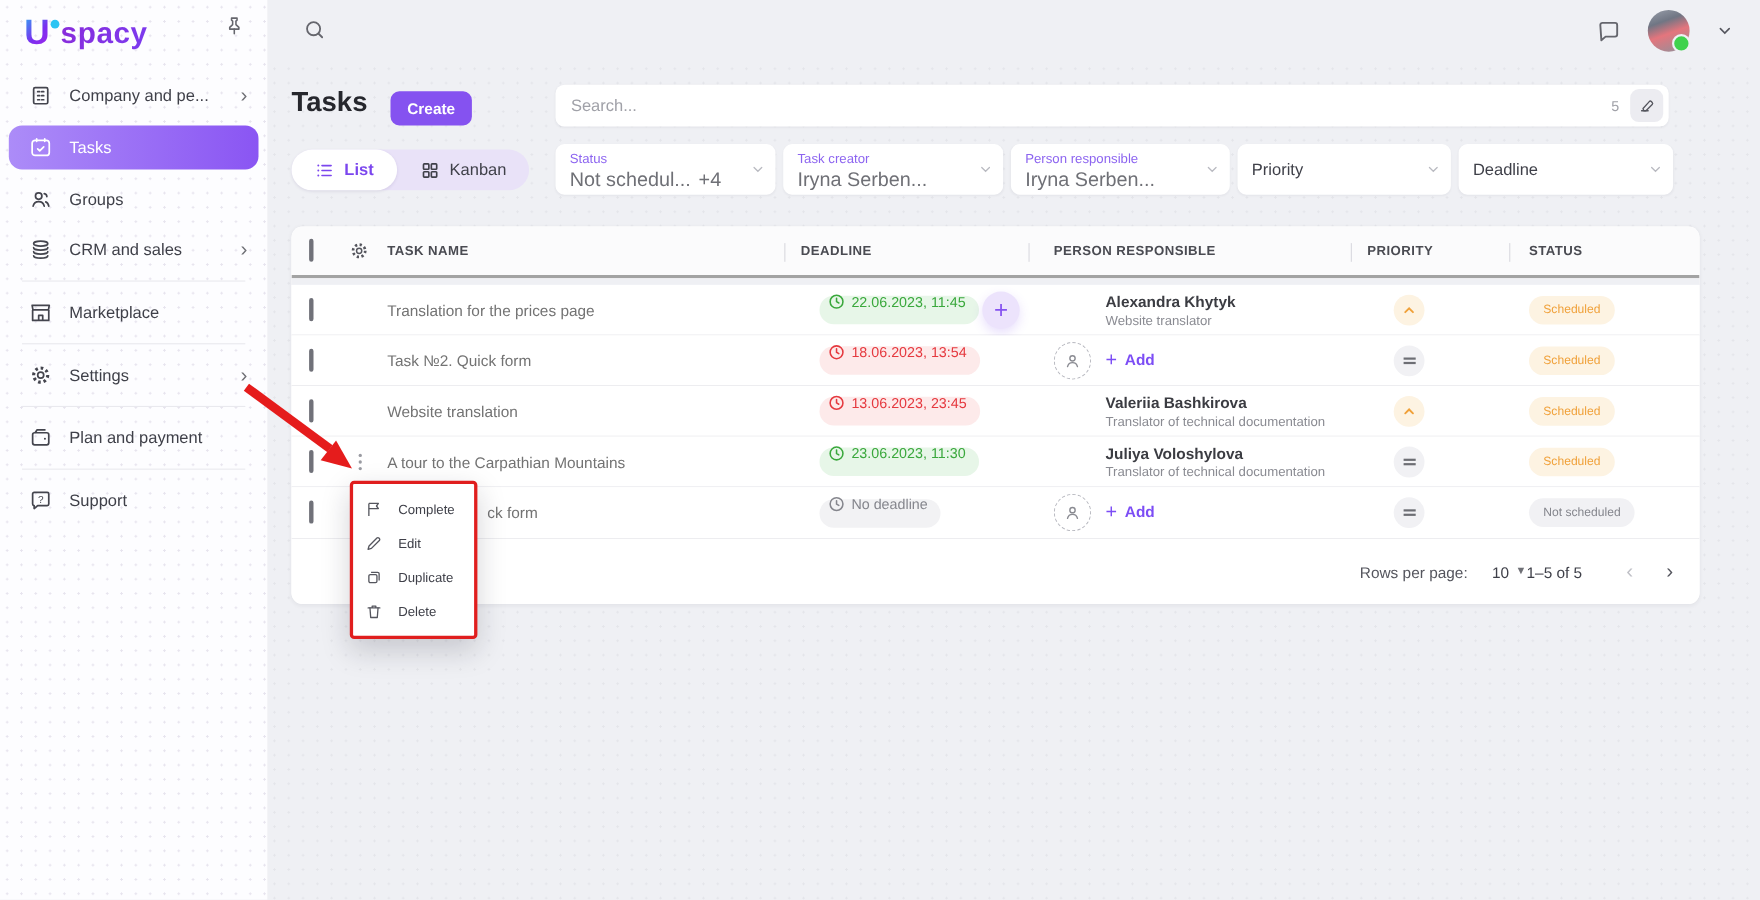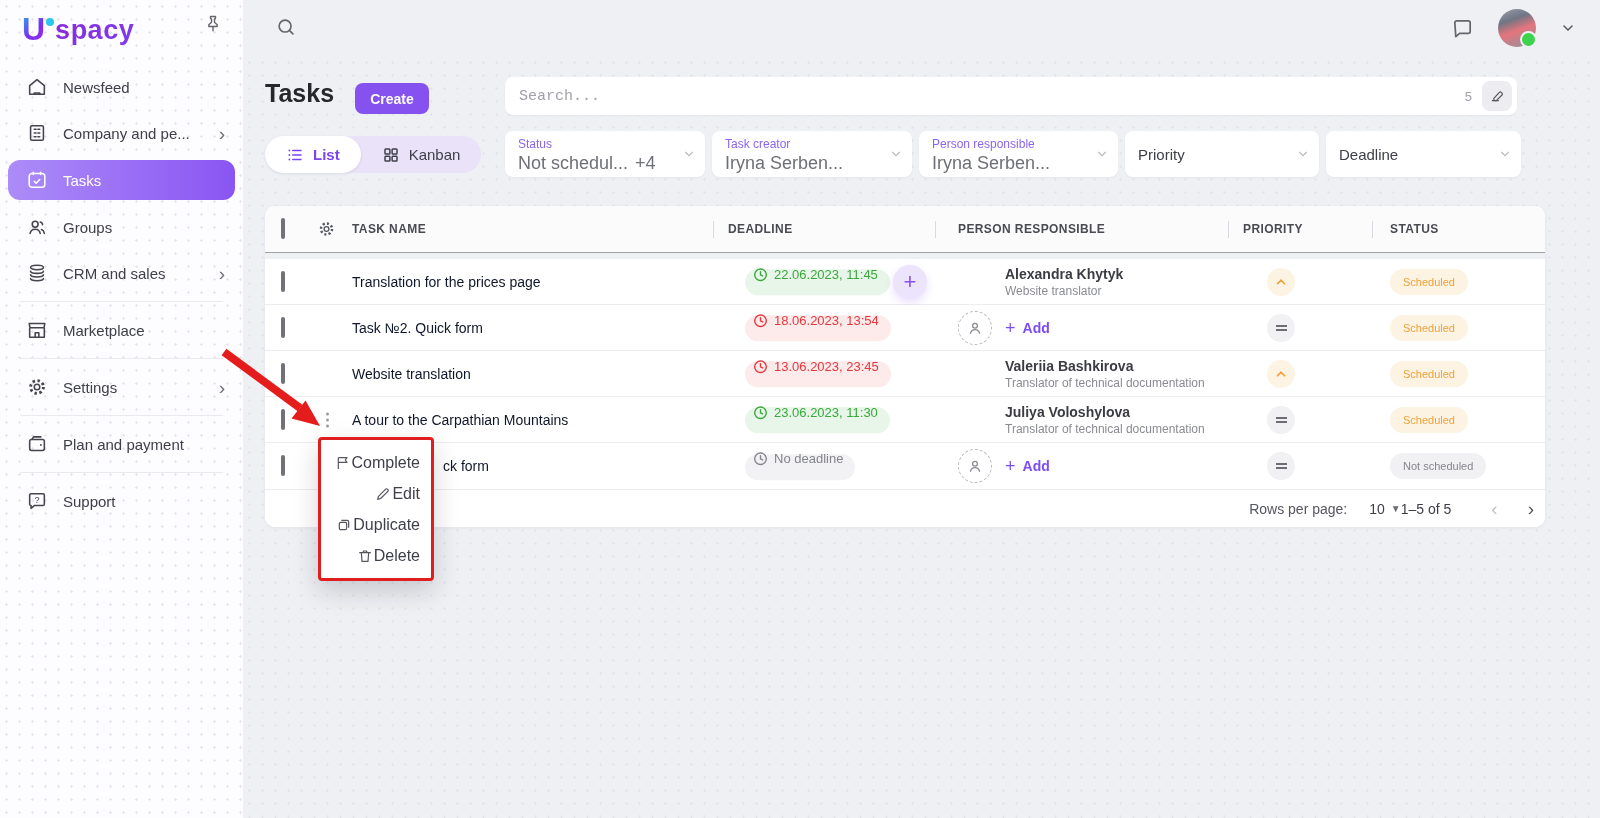--- a/index.html
+++ b/index.html
@@ -47,21 +47,21 @@
   .main { position:absolute; left:243px; top:56px; width:1357px; height:762px;
     background-color:#eff0f4;
     background-image:radial-gradient(#e4e5ea 1px, transparent 1.1px);
     background-size:13px 13px; }
   .page-title { position:absolute; left:22px; top:23px; font-size:25px; font-weight:700; color:#26272d; }
   .create-btn { position:absolute; left:112px; top:27px; width:74px; height:31px; border:none; border-radius:8px;
     background:#8552f0; color:#fff; font-size:14px; font-weight:600; cursor:pointer; font-family:inherit; }
   .search-wrap { position:absolute; left:262px; top:21px; width:1012px; height:38px; background:#fff;
     border-radius:8px; box-shadow:0 1px 2px rgba(30,30,50,.05); display:flex; align-items:center; }
   .search-input { flex:1; border:none; outline:none; background:transparent; padding:0 14px;
-    font-size:15px; color:#3f4049; font-family:Liberation Mono, monospace; }
+    font-size:15px; color:#3f4049; font-family:Liberation Sans, sans-serif; }
   .search-input::placeholder { color:#a0a1a8; }
   .search-count { color:#a0a1a8; font-size:13px; margin-right:10px; }
   .eraser-btn { width:30px; height:30px; margin-right:5px; border-radius:8px; background:#ececf1;
     display:flex; align-items:center; justify-content:center; color:#55565e; cursor:pointer; }
 
   .toggle { position:absolute; left:22px; top:80px; height:37px; display:inline-flex; align-items:center;
     background:#e9e2f8; border-radius:19px; }
   .seg { display:flex; align-items:center; gap:9px; height:37px; padding:0 21px; border-radius:19px;
     font-size:15px; cursor:pointer; color:#3f4049; }
   .seg.active { background:#fff; color:#7b46ee; font-weight:600; box-shadow:0 1px 3px rgba(40,20,90,.10); }
@@ -75,29 +75,29 @@
   .filter.plain { display:flex; align-items:center; }
   .filter.plain .f-value { font-size:15px; color:#3f4049; }
   .filter .f-chev { position:absolute; right:9px; top:50%; transform:translateY(-50%); color:#b9bac1; display:flex; }
   .f1 { left:262px; width:200px; } .f2 { left:469px; width:200px; } .f3 { left:676px; width:199px; }
   .f4 { left:882px; width:194px; } .f5 { left:1083px; width:195px; }
 
   
   .card { position:absolute; left:22px; top:150px; width:1280px; border-radius:10px;
     background:#fff; box-shadow:0 1px 4px rgba(30,30,50,.06); }
   .thead { position:relative; height:47px; background:#fbfbfc; border-radius:10px 10px 0 0;
-    border-bottom:1px solid #a3a3a3; }
+    border-bottom:3px solid #a3a3a3; }
   .thead .th { position:absolute; top:50%; transform:translateY(-50%); font-size:12px; font-weight:700;
     color:#4a4b52; letter-spacing:.4px; white-space:nowrap; }
   .vdiv { position:absolute; top:15px; height:17px; width:1px; background:#d9d9df; }
   .gap-strip { height:6px; background:#eff0f4; }
   .trow { position:relative; height:46px; background:#fff; border-bottom:1px solid #ededf0; }
   .cell { position:absolute; top:50%; transform:translateY(-50%); }
   .c-check { left:16px; } .c-gear { left:52px; color:#55565e; display:flex; }
-  .c-kebab { left:59px; } .c-name { left:87px; font-size:14px; color:#0f172a; white-space:nowrap; cursor:pointer; }
+  .c-kebab { left:59px; } .c-name { left:87px; font-size:14px; color:#737373; white-space:nowrap; cursor:pointer; }
   .c-deadline { left:480px; } .c-plus { left:628px; } .c-avatar { left:693px; } .c-ptext { left:740px; }
   .c-priority { left:1002px; } .c-status { left:1125px; }
   .checkbox { width:17px; height:17px; border:2px solid #707179; border-radius:4px; background:#fff; cursor:pointer; }
   .kebab { display:flex; flex-direction:column; gap:3px; cursor:pointer; padding:2px; }
   .kebab i { width:3px; height:3px; border-radius:50%; background:#9a9ba2; }
   .badge { display:inline-flex; align-items:center; gap:6px; height:26px; padding:0 12px 16px 8px;
     border-radius:13px; font-size:13px; white-space:nowrap; }
   .badge .clk { display:flex; }
   .badge.ok { background:#e7f6e8; color:#3aa83c; }
   .badge.overdue { background:#fdeaea; color:#e5393f; }
@@ -117,35 +117,35 @@
     font-weight:600; cursor:pointer; }
   .add-link .add-plus { font-size:18px; font-weight:500; line-height:1; }
   .prio { width:28px; height:28px; border-radius:50%; display:flex; align-items:center; justify-content:center; cursor:pointer; }
   .prio.high { background:#fdf3e2; color:#f0a13a; }
   .prio.normal { background:#f1f1f4; color:#6d6e74; }
   .eq { width:11px; border-top:2px solid currentColor; border-bottom:2px solid currentColor; height:6px; }
   .status-badge { display:inline-flex; align-items:center; height:26px; padding:0 13px; border-radius:13px; font-size:11px; }
   .status-badge.scheduled { background:#fdf3e2; color:#f0a13a; }
   .status-badge.not-scheduled { background:#f1f1f4; color:#85868d; }
 
-  .tfoot { position:relative; height:38px; display:flex; align-items:center; justify-content:flex-end;
-    padding-right:11px; gap:0; border-radius:0 0 10px 10px; background:#fff; }
+  .tfoot { position:relative; height:60px; display:flex; align-items:center; justify-content:flex-end;
+    padding-right:24px; gap:0; border-radius:0 0 10px 10px; background:#fff; }
   .rpp-label { font-size:14px; color:#55565e; }
   .rpp-select { display:flex; align-items:center; gap:6px; margin-left:22px; font-size:14px; color:#3f4049; cursor:pointer; }
   .rpp-caret { font-size:10px; color:#6f7076; }
   .range { font-size:14px; color:#3f4049; }
   .pg-prev { margin-left:40px; color:#c0c1c7; font-size:19px; cursor:pointer; line-height:1; }
   .pg-next { margin-left:30px; color:#55565e; font-size:19px; cursor:pointer; line-height:1; }
 
   
   .ctx-menu { position:absolute; left:318px; top:437px; width:116px; background:#fff;
     border:3px solid #e01e1e; border-radius:4px; box-shadow:0 10px 26px rgba(20,20,40,.18);
     padding:7px 0; z-index:50; }
-  .ctx-item { display:flex; align-items:center; gap:1px; height:31px; padding:0 11px;
-    font-size:16px; color:#3f4049; cursor:pointer; white-space:nowrap;justify-content:flex-end; }
+  .ctx-item { display:flex; align-items:center; gap:14px; height:31px; padding:0 11px;
+    font-size:12px; color:#3f4049; cursor:pointer; white-space:nowrap; }
   .ctx-item .ctx-ic { display:flex; color:#55565e; }
   .arrow-svg { position:absolute; left:212px; top:342px; z-index:60; pointer-events:none; }
 </style>
 </head>
 <body>
 
 <div class="page">
 
   <aside class="sidebar">
     <div class="logo">
@@ -153,29 +153,20 @@
       <span class="logo-dot"></span>
       <span class="logo-rest">spacy</span>
     </div>
     <span class="pin-btn">
       <svg width="20" height="20" viewBox="0 0 24 24" fill="none" stroke="currentColor" stroke-width="1.7" stroke-linejoin="round">
           <path d="M9 3h6v2.2l-1.2 1V10l3.2 3v2H7v-2l3.2-3V6.2L9 5.2z"></path>
           <path d="M12 15v5" stroke-linecap="round"></path>
         </svg>
     </span>
     <nav class="nav">
-      <div class="nav-item">
-        <span class="nav-ic">
-            <svg width="22" height="22" viewBox="0 0 24 24" fill="none" stroke="currentColor" stroke-width="1.7" stroke-linejoin="round">
-              <path d="M4 10.5 12 4l8 6.5V20H4z"></path>
-              <path d="M9 20v-1.5h6V20" stroke-linecap="round"></path>
-            </svg>
-          </span>
-        <span class="nav-label">Newsfeed</span>
-      </div>
       <div class="nav-item">
         <span class="nav-ic">
             <svg width="22" height="22" viewBox="0 0 24 24" fill="none" stroke="currentColor" stroke-width="1.7">
               <rect x="5" y="4" width="14" height="16" rx="1.5"></rect>
               <path d="M9 8h2M13 8h2M9 12h2M13 12h2M9 16h2M13 16h2" stroke-linecap="round"></path>
             </svg>
           </span>
         <span class="nav-label">Company and pe...</span>
         <span class="nav-chev">›</span>
       </div>

